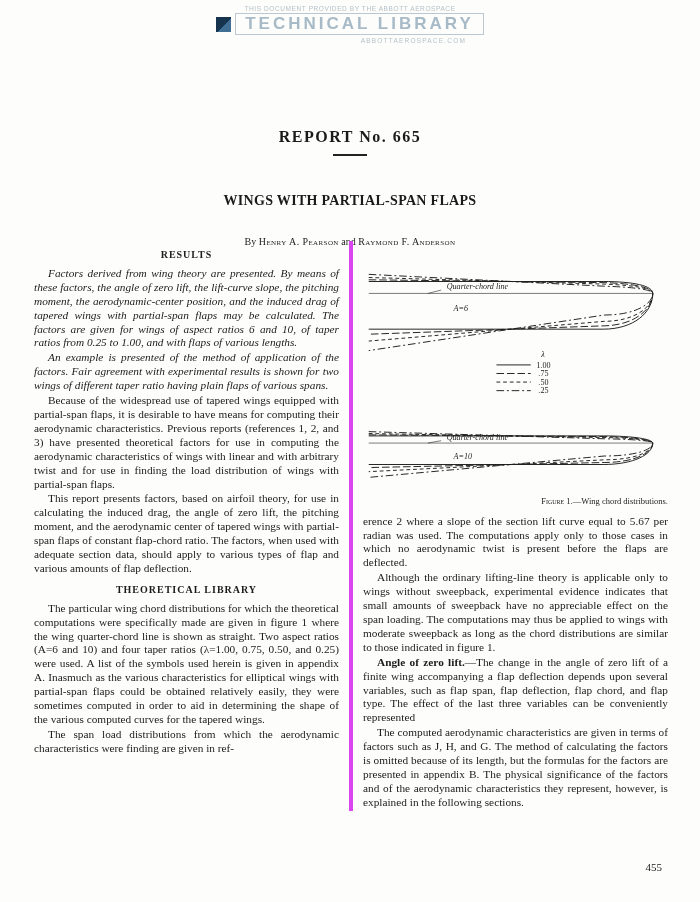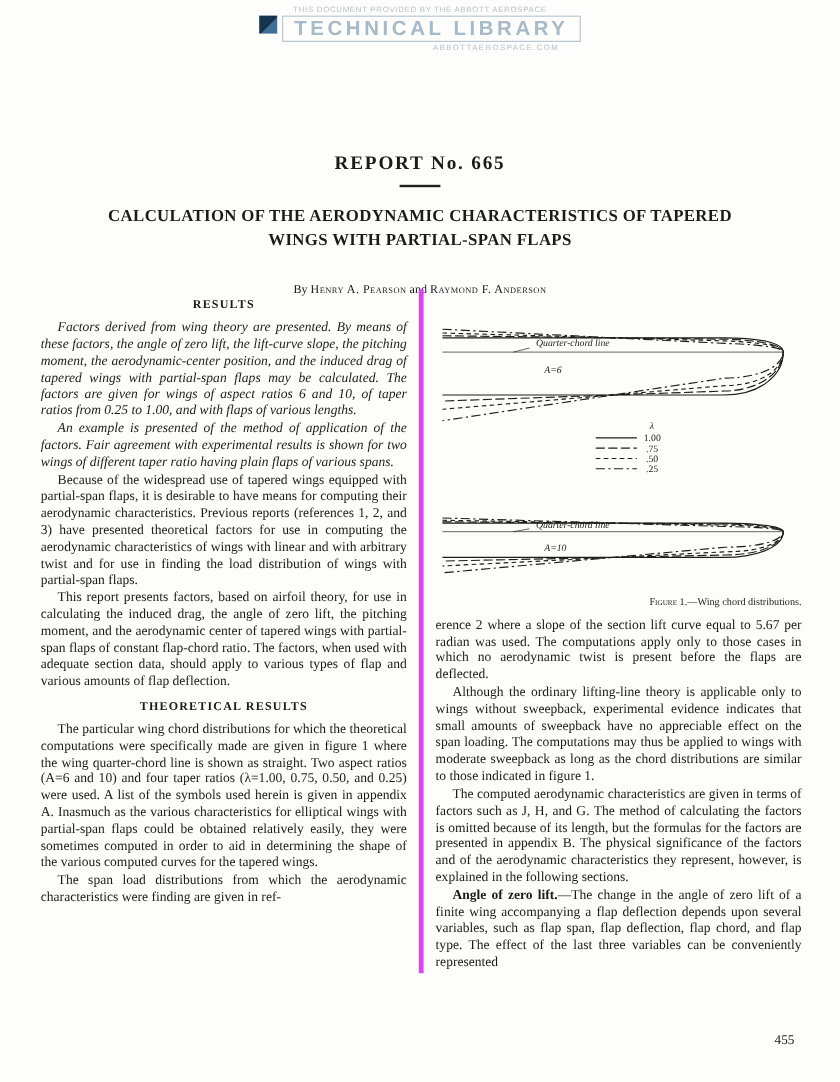--- a/index.html
+++ b/index.html
@@ -6,21 +6,21 @@
   .page{
     position:relative;width:700px;height:902px;background:#fdfdfb;
     font-family:"Liberation Serif",serif;color:#1b1b1b;overflow:hidden;
     margin:0 auto;
   }
 
   
   .watermark{position:absolute;top:5px;left:50%;transform:translateX(-50%);width:300px;}
   .wm-line1{font-family:"Liberation Sans",sans-serif;font-size:6.5px;letter-spacing:.6px;
     color:#b6c1c9;text-align:center;white-space:nowrap;}
-  .wm-row{display:flex;justify-content:center;margin-top:1px;}
+  .wm-row{display:flex;align-items:center;justify-content:center;margin-top:1px;}
   .wm-logo{width:15px;height:15px;margin-right:4px;
     background:linear-gradient(135deg,#16344e 55%,#3f6f94 55%);}
   .wm-box{border:1px solid #b9c8d3;padding:0 9px;}
   .wm-title{font-family:"Liberation Sans",sans-serif;font-size:17px;font-weight:bold;
     letter-spacing:3px;color:#a7bac7;white-space:nowrap;}
   .wm-site{font-family:"Liberation Sans",sans-serif;font-size:6.5px;letter-spacing:1.2px;
     color:#b6c1c9;text-align:right;margin-top:2px;padding-right:34px;}
 
   
   .report-no{position:absolute;top:128px;left:0;width:100%;text-align:center;
@@ -73,38 +73,38 @@
       <div class="wm-box">
         <span class="wm-title">TECHNICAL LIBRARY</span>
       </div>
     </div>
     <div class="wm-site">ABBOTTAEROSPACE.COM</div>
   </div>
 
   <div class="report-no">REPORT No. 665</div>
   <div class="report-rule"></div>
   <div class="main-title">
-    <span>CALCULATION OF THE AERODYNAMIC CHARACTERISTICS OF TAPERED</span><br>
+    <br>
     <span>WINGS WITH PARTIAL-SPAN FLAPS</span>
   </div>
   <div class="byline">
     <span>By </span><span class="author">Henry A. Pearson</span><span> and </span><span class="author">Raymond F. Anderson</span>
   </div>
 
   <div class="columns">
 
     <div class="col col-left">
       <h3 class="sec-heading">RESULTS</h3>
       <p class="para italic">Factors derived from wing theory are presented.  By means of these factors, the angle of zero lift, the lift-curve slope, the pitching moment, the aerodynamic-center position, and the induced drag of tapered wings with partial-span flaps may be calculated.  The factors are given for wings of aspect ratios 6 and 10, of taper ratios from 0.25 to 1.00, and with flaps of various lengths.</p>
       <p class="para italic">An example is presented of the method of application of the factors.  Fair agreement with experimental results is shown for two wings of different taper ratio having plain flaps of various spans.</p>
 
       <p class="para">Because of the widespread use of tapered wings equipped with partial-span flaps, it is desirable to have means for computing their aerodynamic characteristics.  Previous reports (references 1, 2, and 3) have presented theoretical factors for use in computing the aerodynamic characteristics of wings with linear and with arbitrary twist and for use in finding the load distribution of wings with partial-span flaps.</p>
       <p class="para">This report presents factors, based on airfoil theory, for use in calculating the induced drag, the angle of zero lift, the pitching moment, and the aerodynamic center of tapered wings with partial-span flaps of constant flap-chord ratio.  The factors, when used with adequate section data, should apply to various types of flap and various amounts of flap deflection.</p>
 
-      <h3 class="sec-heading">THEORETICAL RESULTS</h3>
+      <h3 class="sec-heading">THEORETICAL LIBRARY</h3>
       <p class="para">The particular wing chord distributions for which the theoretical computations were specifically made are given in figure 1 where the wing quarter-chord line is shown as straight.  Two aspect ratios (A=6 and 10) and four taper ratios (λ=1.00, 0.75, 0.50, and 0.25) were used.  A list of the symbols used herein is given in appendix A.  Inasmuch as the various characteristics for elliptical wings with partial-span flaps could be obtained relatively easily, they were sometimes computed in order to aid in determining the shape of the various computed curves for the tapered wings.</p>
       <p class="para">The span load distributions from which the aerodynamic characteristics were finding are given in ref-</p>
     </div>
 
     <div class="col col-right">
       <figure class="fig">
         <svg class="fig-svg" viewBox="0 0 320 262" xmlns="http://www.w3.org/2000/svg">
 
           <line class="qc" x1="6" y1="55" x2="304" y2="55"></line>
           <path class="wing" d="M6,42.5 L252,42.5 C284,42.5 304,47 304,55 C304,75 284,92.5 252,92.5 L6,92.5"></path>
@@ -136,21 +136,21 @@
           <line class="leader" x1="82" y1="209.5" x2="68" y2="212"></line>
           <text class="fig-label" x="95" y="229">A=10</text>
         </svg>
         <figcaption class="fig-caption">
           <span class="smallcaps">Figure 1.</span><span>—Wing chord distributions.</span>
         </figcaption>
       </figure>
 
       <p class="para no-indent">erence 2 where a slope of the section lift curve equal to 5.67 per radian was used.  The computations apply only to those cases in which no aerodynamic twist is present before the flaps are deflected.</p>
       <p class="para">Although the ordinary lifting-line theory is applicable only to wings without sweepback, experimental evidence indicates that small amounts of sweepback have no appreciable effect on the span loading.  The computations may thus be applied to wings with moderate sweepback as long as the chord distributions are similar to those indicated in figure 1.</p>
+      <p class="para"><b class="lead">Angle of zero lift.</b><span>—The change in the angle of zero lift of a finite wing accompanying a flap deflection depends upon several variables, such as flap span, flap deflection, flap chord, and flap type.  The effect of the last three variables can be conveniently represented</span></p>
       <p class="para">The computed aerodynamic characteristics are given in terms of factors such as J, H, and G.  The method of calculating the factors is omitted because of its length, but the formulas for the factors are presented in appendix B.  The physical significance of the factors and of the aerodynamic characteristics they represent, however, is explained in the following sections.</p>
-      <p class="para"><b class="lead">Angle of zero lift.</b><span>—The change in the angle of zero lift of a finite wing accompanying a flap deflection depends upon several variables, such as flap span, flap deflection, flap chord, and flap type.  The effect of the last three variables can be conveniently represented</span></p>
     </div>
 
   </div>
 
   <div class="page-number">455</div>
 
 </div>
 
 </body></html>

